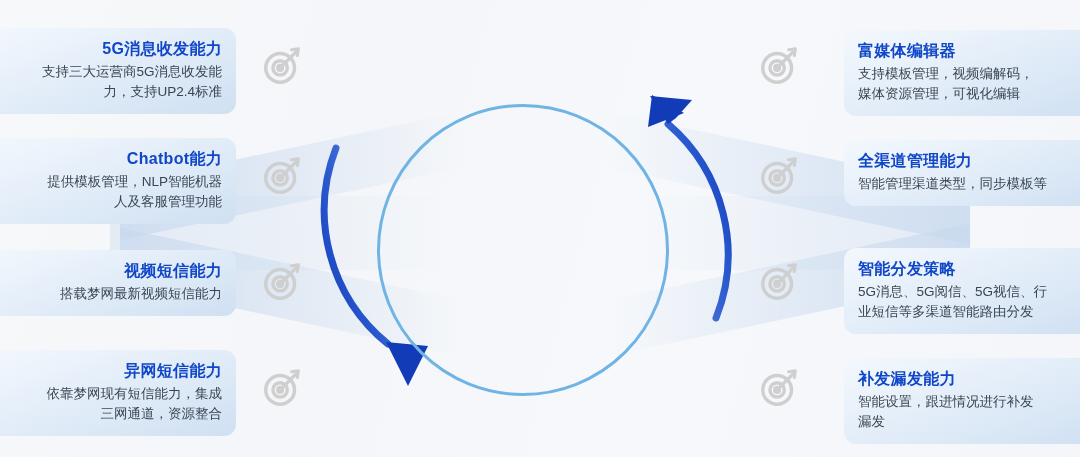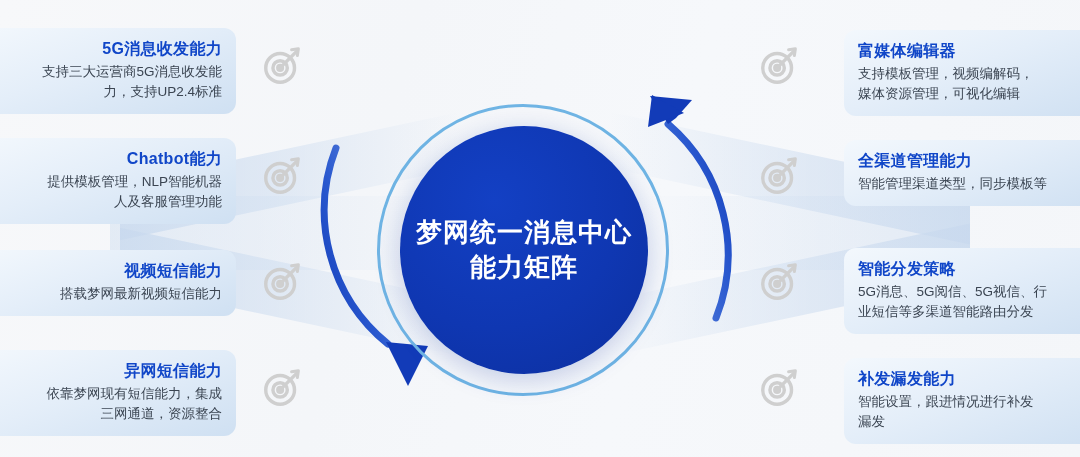--- a/index.html
+++ b/index.html
@@ -131,24 +131,20 @@
     <path d="M 716 318 A 172 172 0 0 0 668 124" fill="none" stroke="url(#arcGradTop)" stroke-width="7" stroke-linecap="round"></path>
     <path d="M 668 124 L 650 96 L 692 100 L 676 118 Z" fill="#123bb8"></path>
     <path d="M 652 95 L 648 127 L 684 113 Z" fill="#123bb8"></path>
 
     <path d="M 336 148 A 172 172 0 0 0 388 344" fill="none" stroke="url(#arcGradBot)" stroke-width="7" stroke-linecap="round"></path>
     <path d="M 386 342 L 428 346 L 408 386 Z" fill="#123bb8"></path>
   </svg>
 
   <div class="ring-outer"></div>
 
-  <div class="core">
-    <div class="core-title">梦网统一消息中心
-能力矩阵</div>
-  </div>
 
   <div class="card left" style="top:28px;">
     <div class="card-title">5G消息收发能力</div>
     <div class="card-desc">支持三大运营商5G消息收发能
 力，支持UP2.4标准</div>
   </div>
   <div class="card left" style="top:138px;">
     <div class="card-title">Chatbot能力</div>
     <div class="card-desc">提供模板管理，NLP智能机器
 人及客服管理功能</div>

